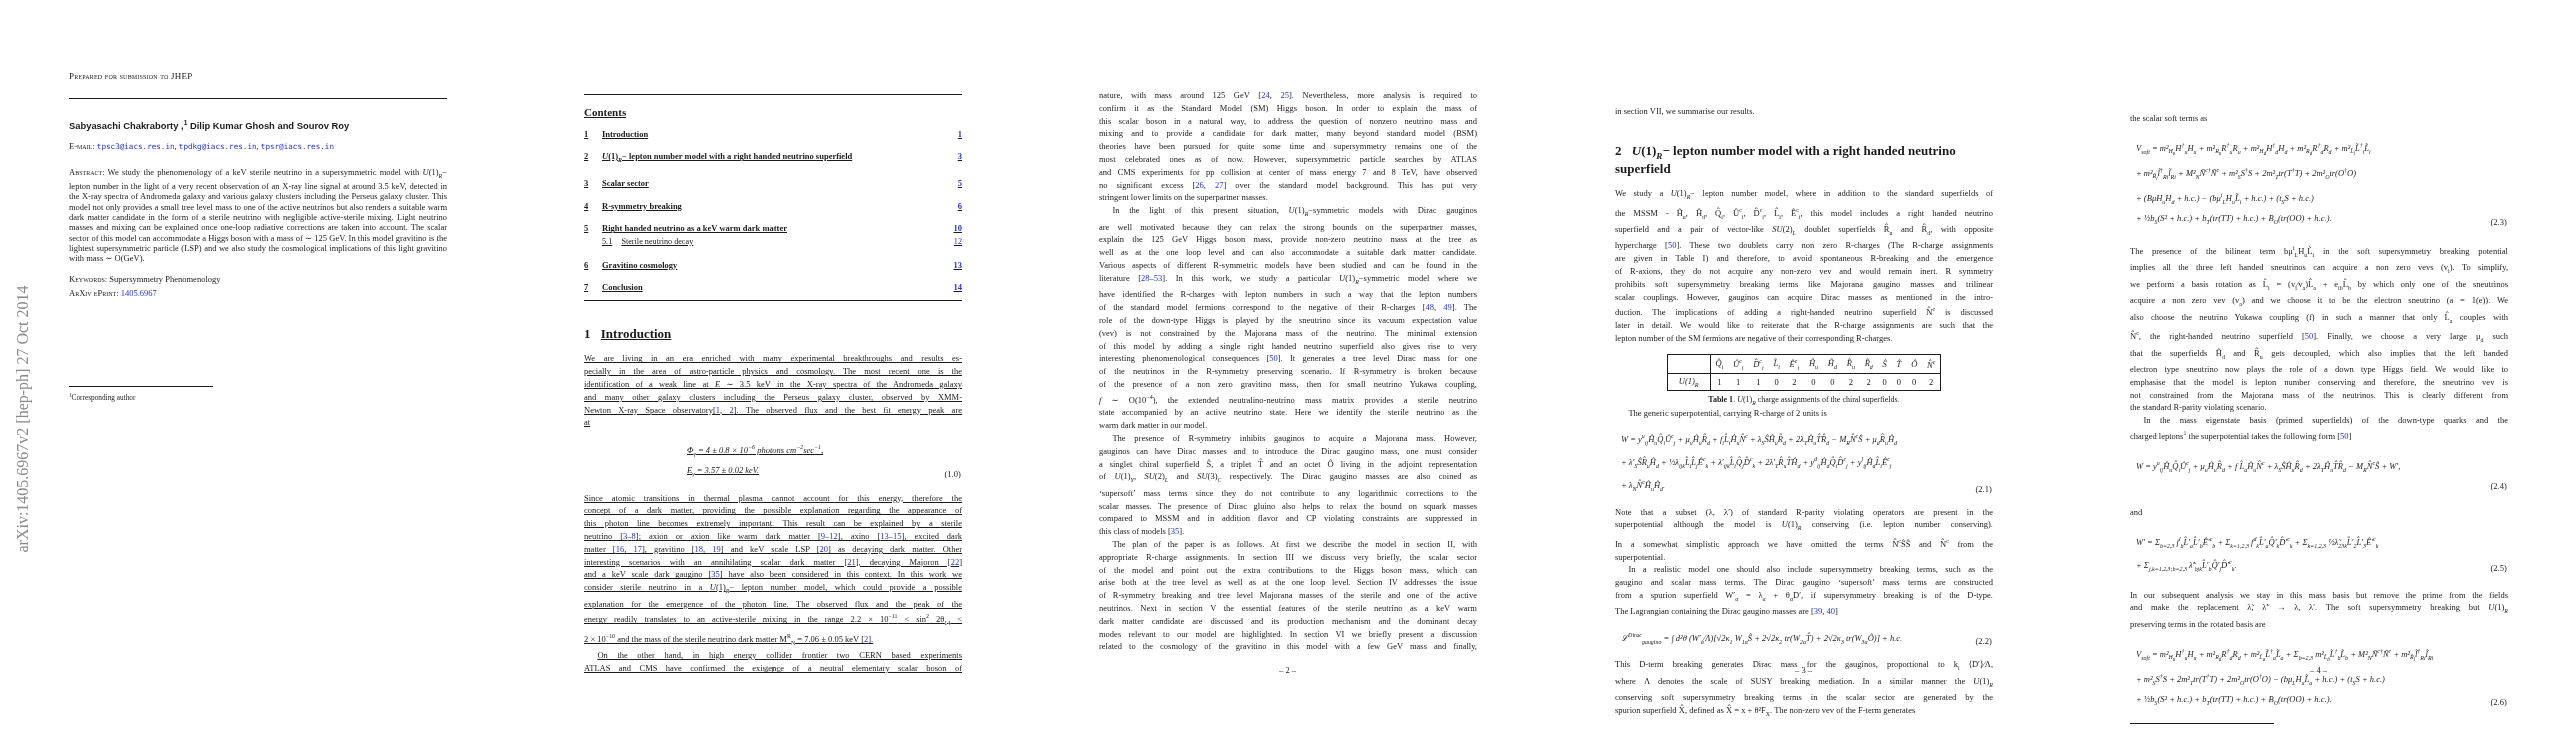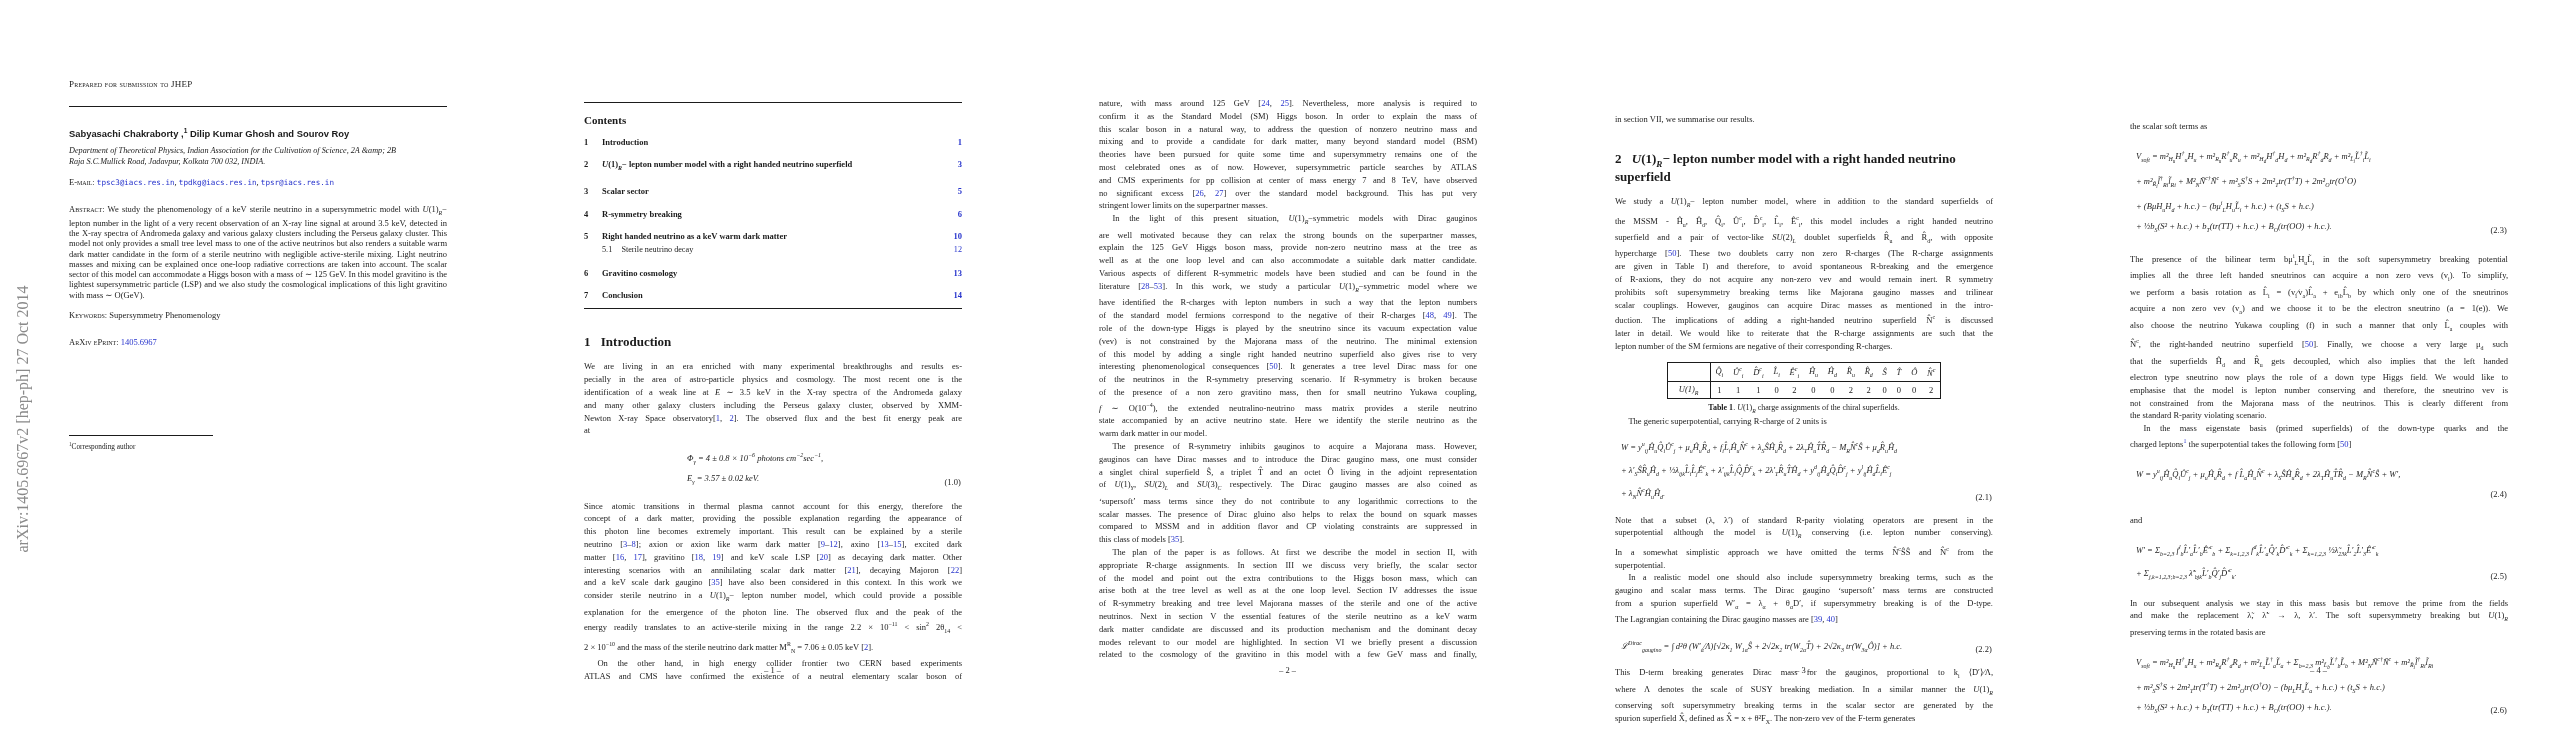--- a/index.html
+++ b/index.html
@@ -2,42 +2,42 @@
 <html style="font-size:9.7px"><head>
 <meta charset="utf-8">
 <style>
   html,body{margin:0;padding:0;}
   body{
     width:2576px;height:729px;overflow:hidden;background:#ffffff;
     font-family:"Liberation Serif", serif;color:#1b1b1b;
   }
   #doc{position:relative;width:2576px;height:729px;}
   .page{position:absolute;top:0;width:515px;height:729px;background:#fff;overflow:hidden;}
-  .col{position:absolute;left:69px;top:16px;width:378px;box-sizing:border-box;}
+  .col{position:absolute;left:69px;top:8px;width:378px;box-sizing:border-box;}
   .p0 .col{padding-top:63px;}
-  .p1 .col{padding-top:80px;}
+  .p1 .col{padding-top:80px;text-decoration:underline;}
   .p2 .col{padding-top:81px;}
   .p3 .col{padding-top:81px;margin-top:16px;}
   .p4 .col{padding-top:104px;}
 
   
   .sc{font-variant:small-caps;font-size:9px;letter-spacing:0.2px;}
   .title{margin-top:58px;font-family:"Liberation Sans",sans-serif;font-weight:bold;font-size:16px;line-height:20px;}
   .rule{border:0;border-top:0.9px solid #1b1b1b;height:0;}
   .p0 .rule{margin-top:17px;border-top-width:1.2px;}
   .authors{margin-top:20px;font-family:"Liberation Sans",sans-serif;font-weight:bold;font-size:9.4px;}
   .affil{margin-top:5.5px;font-style:italic;font-size:8.2px;line-height:11.5px;}
   .email{margin-top:9.7px;font-size:8.5px;}
   .email a{color:#2633cc;font-family:"DejaVu Sans Mono",monospace;font-size:7.6px;text-decoration:none;}
   .kv{font-size:8.5px;line-height:10.3px;}
   .kv-key{font-variant:small-caps;}
   .kv.just{text-align:justify;}
   .kv-abstract{margin-top:16.4px;}
   .kv-keywords{margin-top:10.3px;}
-  .kv-arxiv-eprint{margin-top:16px;}
+  .kv-arxiv-eprint{margin-top:4px;}
   .fnrule{border:0;border-top:0.6px solid #1b1b1b;width:144px;height:0;}
   .p0 .fnrule{margin-top:88px;}
   .p4 .fnrule{margin-top:8.5px;}
   .footnote{margin-top:3px;font-size:7.3px;line-height:10.3px;text-align:justify;}
   .vstamp{
     position:absolute;left:23px;top:419px;white-space:nowrap;color:#8a8a8a;
     font-size:16px;transform:translate(-50%,-50%) rotate(-90deg);
   }
 
   
@@ -75,24 +75,20 @@
 </head>
 <body>
 
 <main id="doc">
     <div class="page p0" style="left: 0px;">
       <div class="vstamp">arXiv:1405.6967v2  [hep-ph]  27 Oct 2014</div>
       <div class="col">
         <div class="sc">Prepared for submission to JHEP</div>
         <div class="rule"></div>
         <div class="authors">Sabyasachi Chakraborty ,<sup>1</sup> Dilip Kumar Ghosh and Sourov Roy</div>
-        <div class="affil">
-          <div>Department of Theoretical Physics, Indian Association for the Cultivation of Science, 2A &amp;amp; 2B</div>
-          <div>Raja S.C.Mullick Road, Jadavpur, Kolkata 700 032, INDIA.</div>
-        </div>
         <div class="email"><span class="kv-key">E-mail:</span> <a class="elink" href="#">tpsc3@iacs.res.in</a>, <a class="elink" href="#">tpdkg@iacs.res.in</a>, <a class="elink" href="#">tpsr@iacs.res.in</a></div>
         <div class="kv kv-abstract just"><span class="kv-key">Abstract:</span> <span>We study the phenomenology of a keV sterile neutrino in a supersymmetric model with <i>U</i>(1)<sub><i>R</i></sub>− lepton number in the light of a very recent observation of an X-ray line signal at around 3.5 keV, detected in the X-ray spectra of Andromeda galaxy and various galaxy clusters including the Perseus galaxy cluster. This model not only provides a small tree level mass to one of the active neutrinos but also renders a suitable warm dark matter candidate in the form of a sterile neutrino with negligible active-sterile mixing. Light neutrino masses and mixing can be explained once one-loop radiative corrections are taken into account. The scalar sector of this model can accommodate a Higgs boson with a mass of ∼ 125 GeV. In this model gravitino is the lightest supersymmetric particle (LSP) and we also study the cosmological implications of this light gravitino with mass ∼ O(GeV).</span></div>
         <div class="kv kv-keywords"><span class="kv-key">Keywords:</span> <span>Supersymmetry Phenomenology</span></div>
         <div class="kv kv-arxiv-eprint"><span class="kv-key">ArXiv ePrint:</span> <span><c>1405.6967</c></span></div>
         <div class="fnrule"></div>
         <div class="footnote">
           <div><sup>1</sup>Corresponding author</div>
         </div>
       </div>
     </div>

